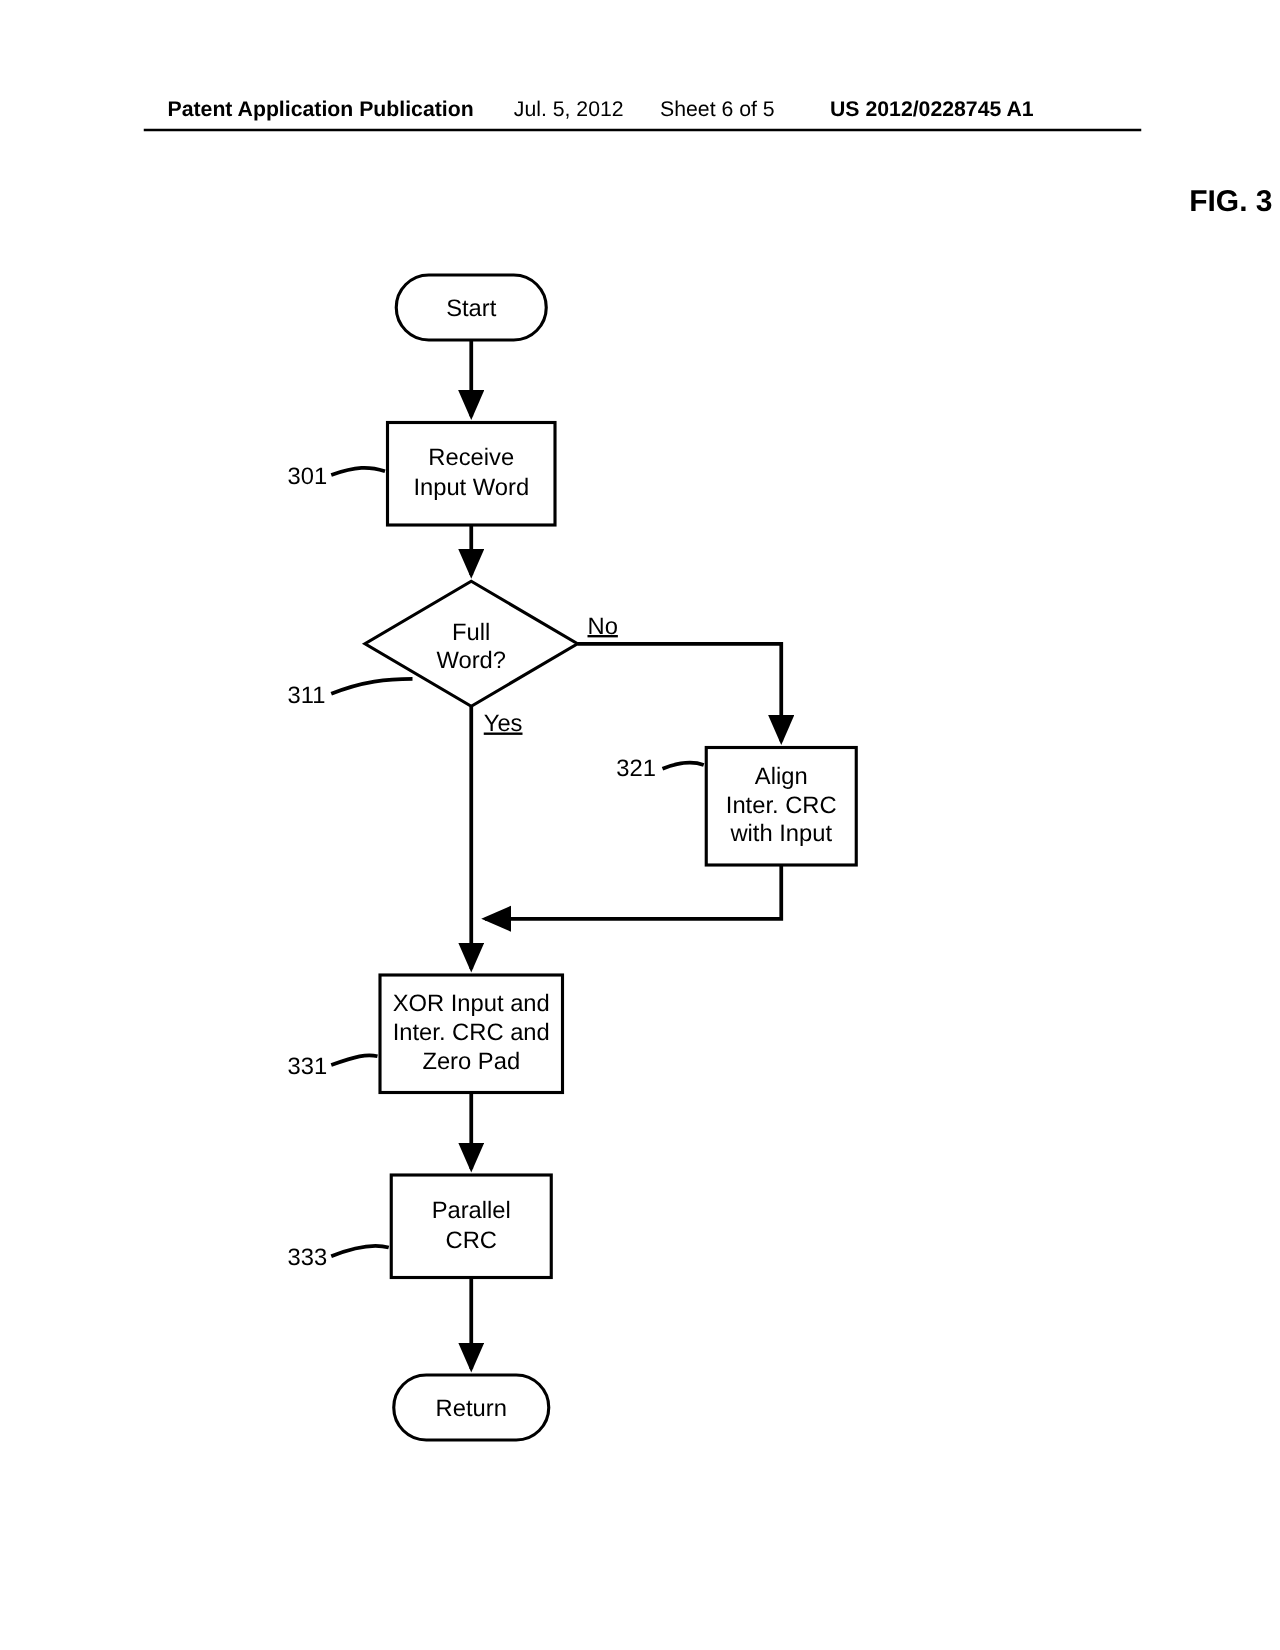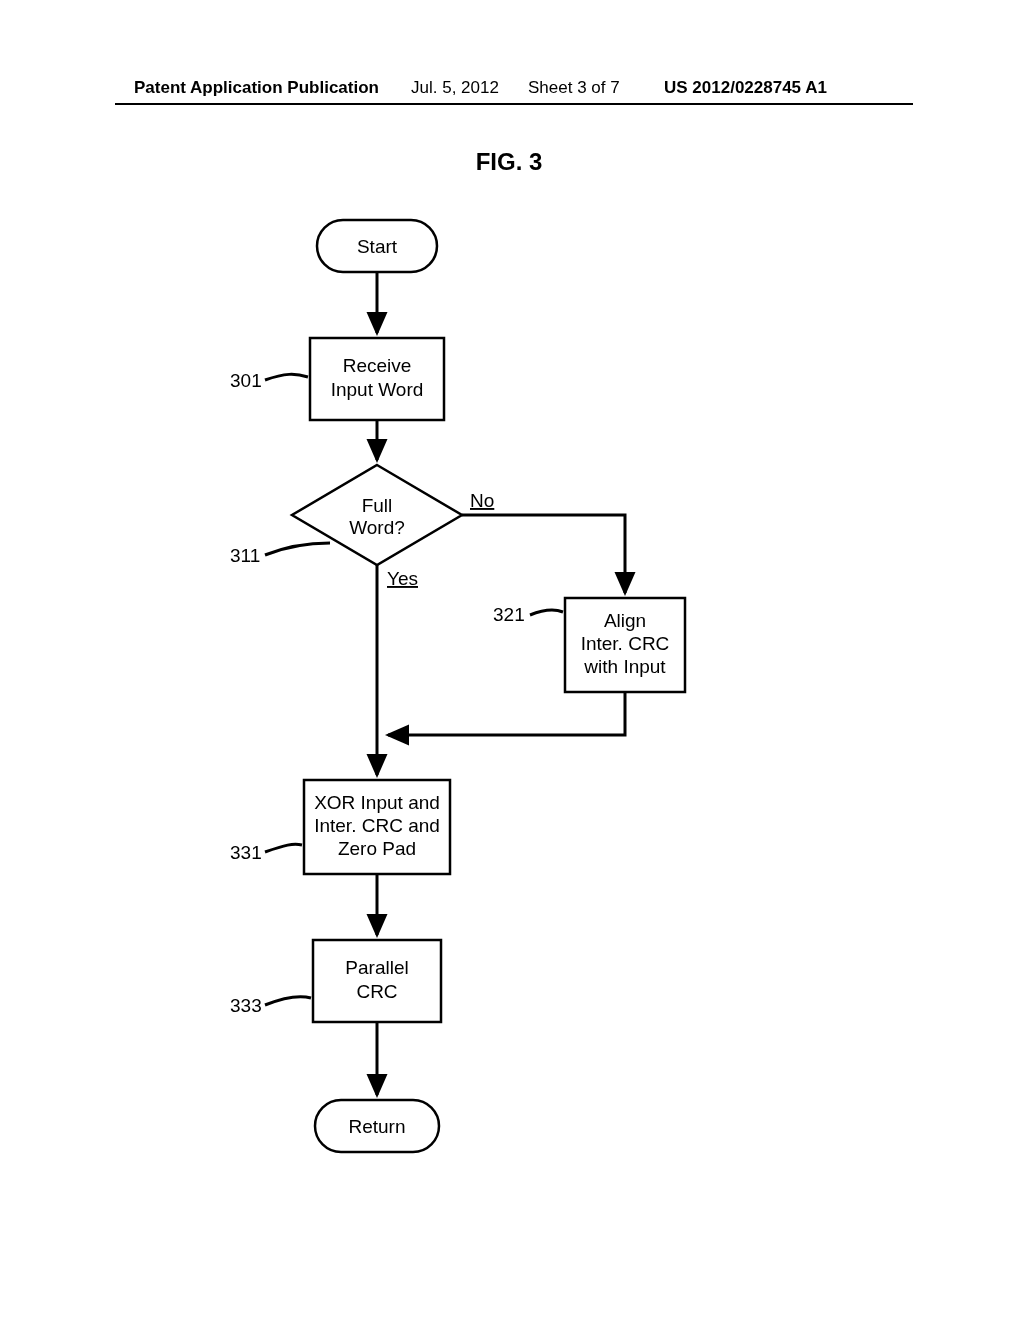--- a/index.html
+++ b/index.html
@@ -47,21 +47,21 @@
     left: 115px;
     width: 798px;
     height: 0;
     border-top: 2px solid #000;
   }
   .fig-title {
     position: absolute;
     top: 148px;
     left: 0;
     width: 1018px;
-    text-align: center;
+    text-align: right;
     font-weight: bold;
     font-size: 24px;
   }
   svg {
     position: absolute;
     top: 215px;
     left: 230px;
   }
   .term {
     fill: #fff;
@@ -100,21 +100,21 @@
   }
 </style>
 </head>
 <body>
 
 <div class="page">
 
   <div class="header">
     <span class="hl">Patent Application Publication</span>
     <span class="hc">Jul. 5, 2012</span>
-    <span class="hr1">Sheet 3 of 7</span>
+    <span class="hr1">Sheet 6 of 5</span>
     <span class="hr2">US 2012/0228745 A1</span>
   </div>
   <div class="header-line"></div>
 
   <div class="fig-title">FIG. 3</div>
 
   <svg width="560" height="1000">
     <defs>
       <marker id="arrow" markerWidth="10" markerHeight="10" refX="7" refY="3.5" orient="auto" markerUnits="strokeWidth">
         <path d="M0,0 L8,3.5 L0,7 Z" fill="#000"></path>

